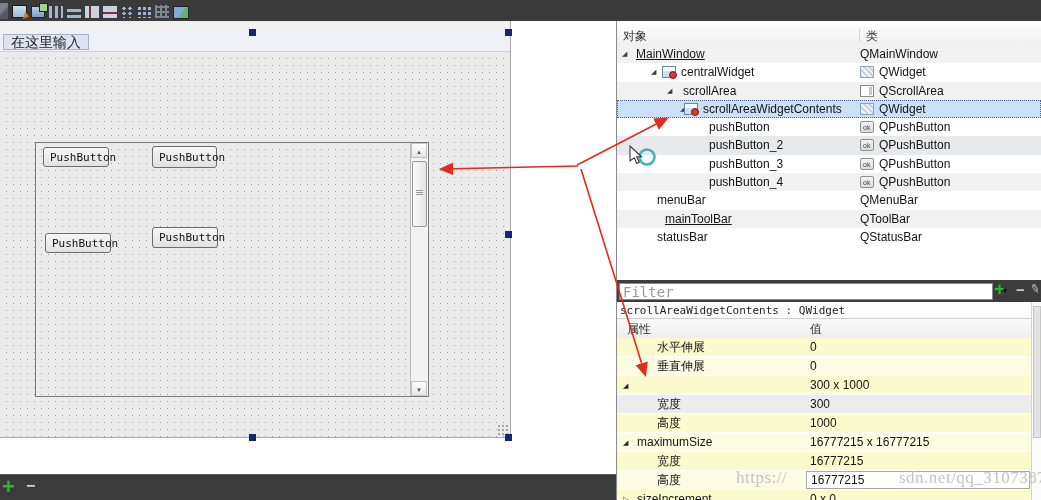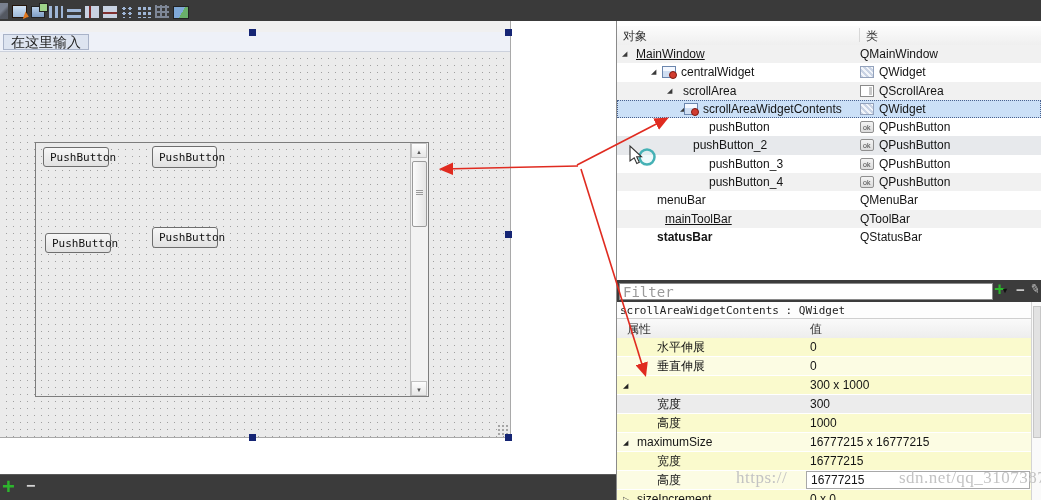--- a/index.html
+++ b/index.html
@@ -212,41 +212,41 @@
       <div class="trow sel">
         <span class="tri" style="left:63px;"></span>
         <span class="tname" style="left:67px;"><span class="ic ic-widget"></span><span>scrollAreaWidgetContents</span></span>
         <span class="tcls"><span class="ic ic-hatch"></span><span>QWidget</span></span>
       </div>
       <div class="trow w">
         <span class="tname" style="left:92px;">pushButton</span>
         <span class="tcls"><span class="ic ic-okbtn"></span><span>QPushButton</span></span>
       </div>
       <div class="trow hv">
-        <span class="tname" style="left:76px;">pushButton_2</span>
+        <span class="tname" style="left:92px;">pushButton_2</span>
         <span class="tcls"><span class="ic ic-okbtn"></span><span>QPushButton</span></span>
       </div>
       <div class="trow w">
         <span class="tname" style="left:92px;">pushButton_3</span>
         <span class="tcls"><span class="ic ic-okbtn"></span><span>QPushButton</span></span>
       </div>
       <div class="trow g">
         <span class="tname" style="left:92px;">pushButton_4</span>
         <span class="tcls"><span class="ic ic-okbtn"></span><span>QPushButton</span></span>
       </div>
       <div class="trow w">
         <span class="tname" style="left:40px;">menuBar</span>
         <span class="tcls"><span>QMenuBar</span></span>
       </div>
       <div class="trow g">
         <span class="tname" style="left:48px;text-decoration:underline;">mainToolBar</span>
         <span class="tcls"><span>QToolBar</span></span>
       </div>
       <div class="trow w">
-        <span class="tname" style="left:40px;font-weight:bold;">statusBar</span>
+        <span class="tname" style="left:40px;">statusBar</span>
         <span class="tcls"><span>QStatusBar</span></span>
       </div>
     </div>
 
     <div class="prop-toolbar">
       <input class="filter" type="text" placeholder="Filter" style="">
       <span class="pt-plus">+</span>
       <span class="pt-minus">−</span>
       <span class="pt-pencil"></span>
     </div>

